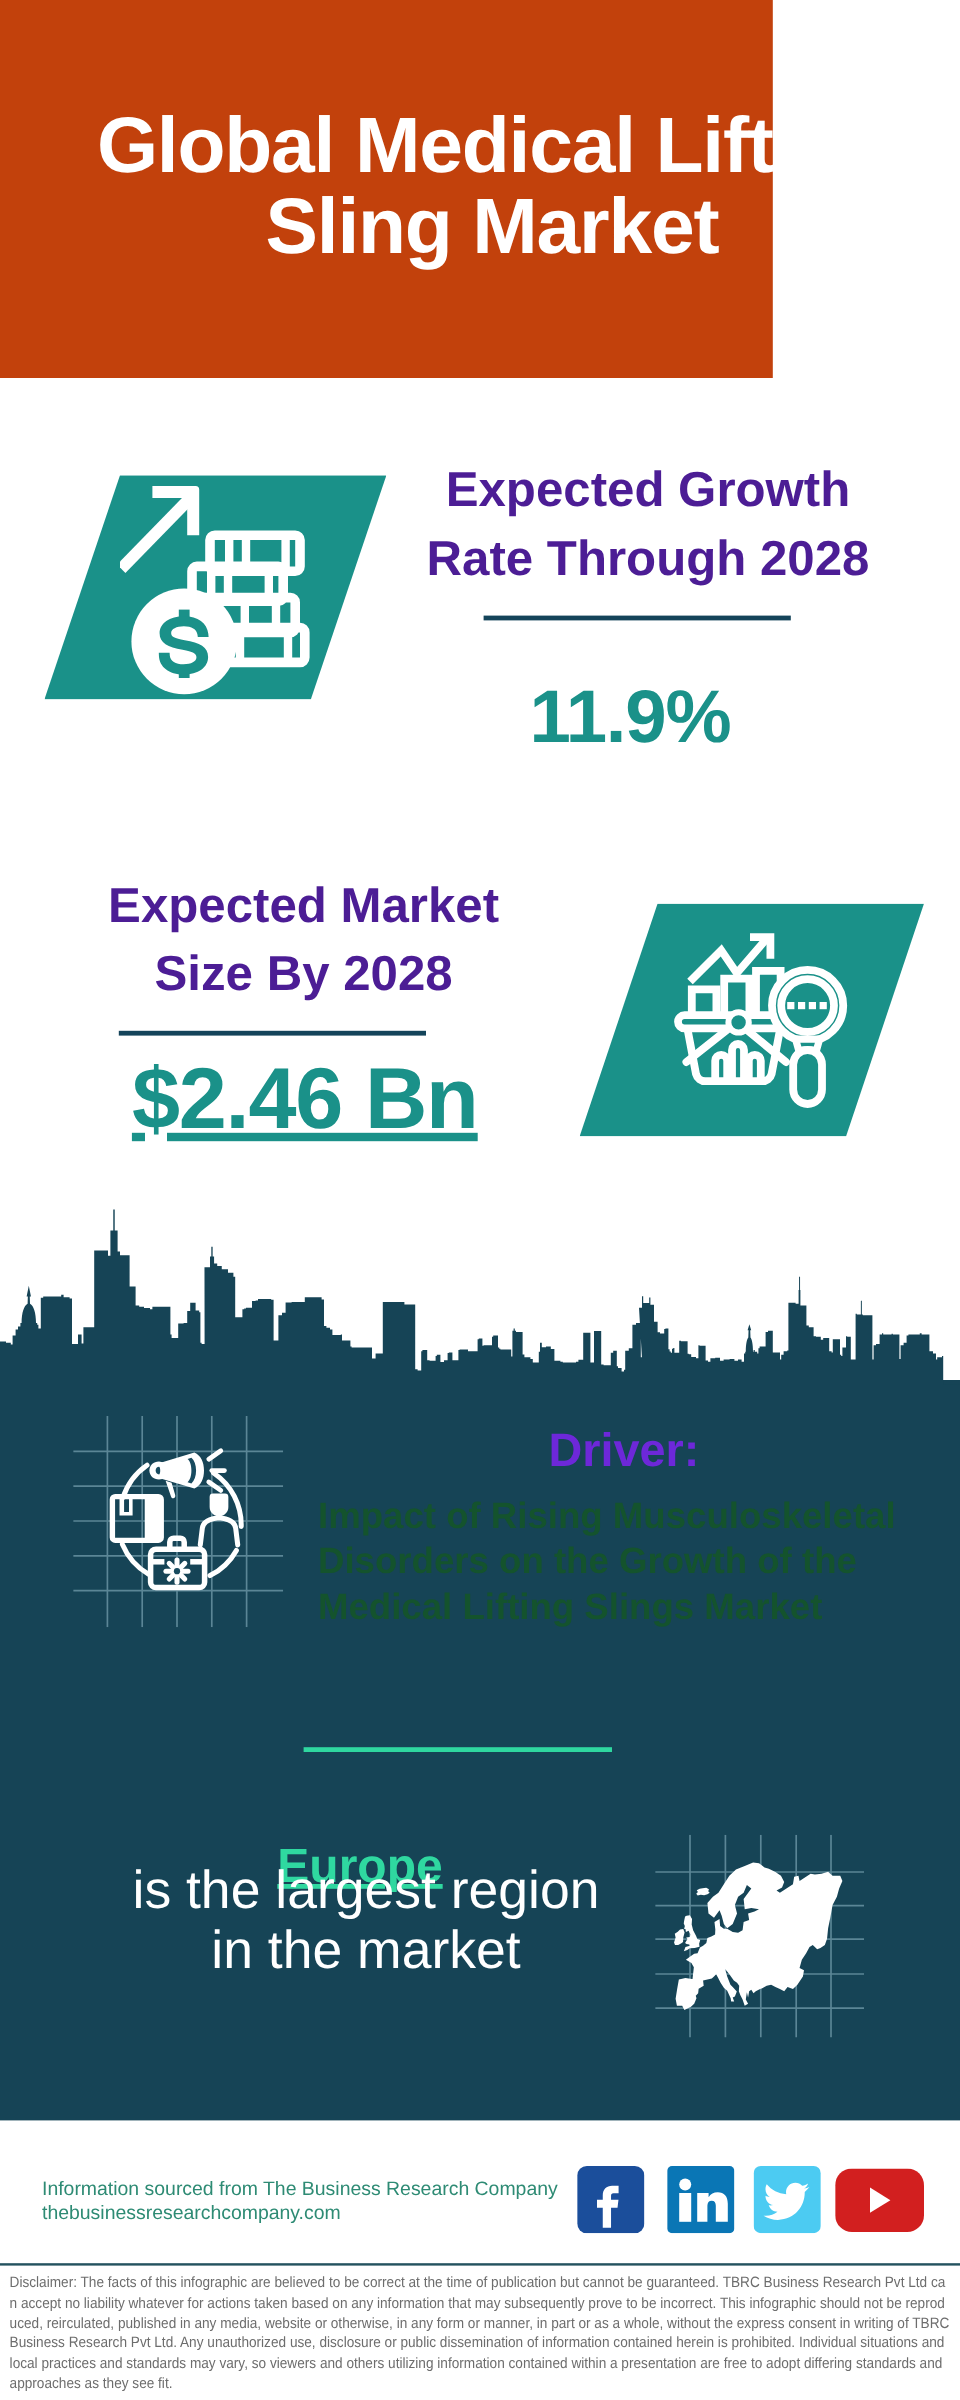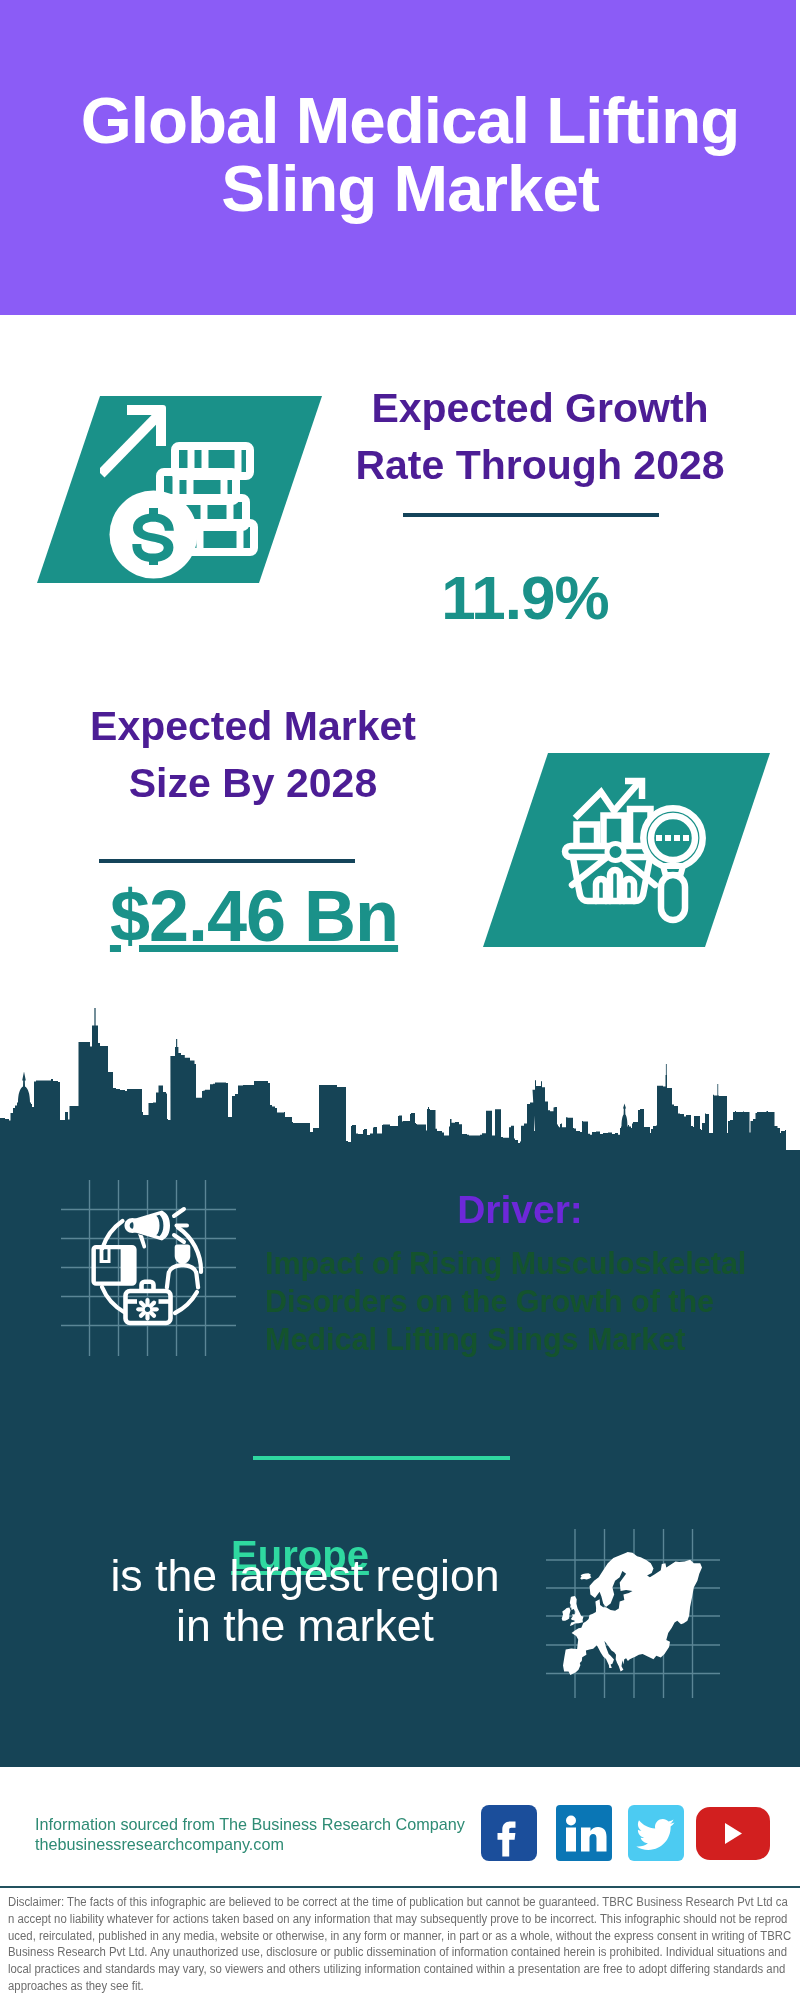--- a/index.html
+++ b/index.html
@@ -1,21 +1,21 @@
 <!DOCTYPE html>
 <html><head>
 <meta charset="utf-8">
 <style>
   * { box-sizing: border-box; margin:0; padding:0; }
   html,body { width:800px; height:2000px; }
   body { background:#ffffff; font-family:"Liberation Sans", sans-serif; overflow:hidden; }
   .page { position:relative; width:800px; height:2000px; background:#fff; }
 
   
-  .header { position:absolute; top:0; left:0; width:796px; height:315px; background:#8b5cf6; }
+  .header { position:absolute; top:0; left:0; width:644px; height:315px; background:#c2410c; }
   .header-title { position:absolute; left:10px; top:87px; width:800px; text-align:center;
      color:#ffffff; font-size:65.5px; font-weight:bold; line-height:68px; letter-spacing:-1px; }
 
   
   .band-white { position:absolute; top:315px; left:0; width:800px; height:710px; background:#fff; }
 
   
   .pgram { position:absolute; background:#1a9189; }
   .pgram-1 { left:37px; top:396px; width:285px; height:187px;
      clip-path: polygon(63px 0, 285px 0, 222px 187px, 0 187px); }
@@ -129,21 +129,21 @@
       <rect x="103" y="110" width="24" height="45" rx="12" fill="#1a9189" stroke="#ffffff" stroke-width="6.5"></rect>
     </g>
     <g fill="#ffffff">
       <rect x="98" y="70" width="6" height="6"></rect>
         <rect x="107" y="70" width="6" height="6"></rect>
       <rect x="116" y="70" width="6" height="6"></rect>
         <rect x="125" y="70" width="6" height="6"></rect>
     </g>
   </svg>
 
-  <div class="stat-head" style="left:48px;top:698px;width:410px;">
+  <div class="stat-head" style="left:48px;top:726px;width:410px;">
     <span>Expected Market</span><br>
     <span>Size By 2028</span>
   </div>
   <div class="stat-rule" style="left:99px;top:859px;width:256px;"></div>
   <div class="stat-val" style="left:69px;top:880px;width:370px;font-size:72px;line-height:72px;text-decoration:underline;">$2.46 Bn</div>
 
   <svg class="grid-driver" style="position:absolute;left:61px;top:1180px;width:175px;height:176px;" viewBox="0 0 175 176">
     <g stroke="#5b8696" stroke-width="1.4" fill="none">
       <line x1="28.5" y1="0" x2="28.5" y2="176"></line>
         <line x1="57.5" y1="0" x2="57.5" y2="176"></line>

